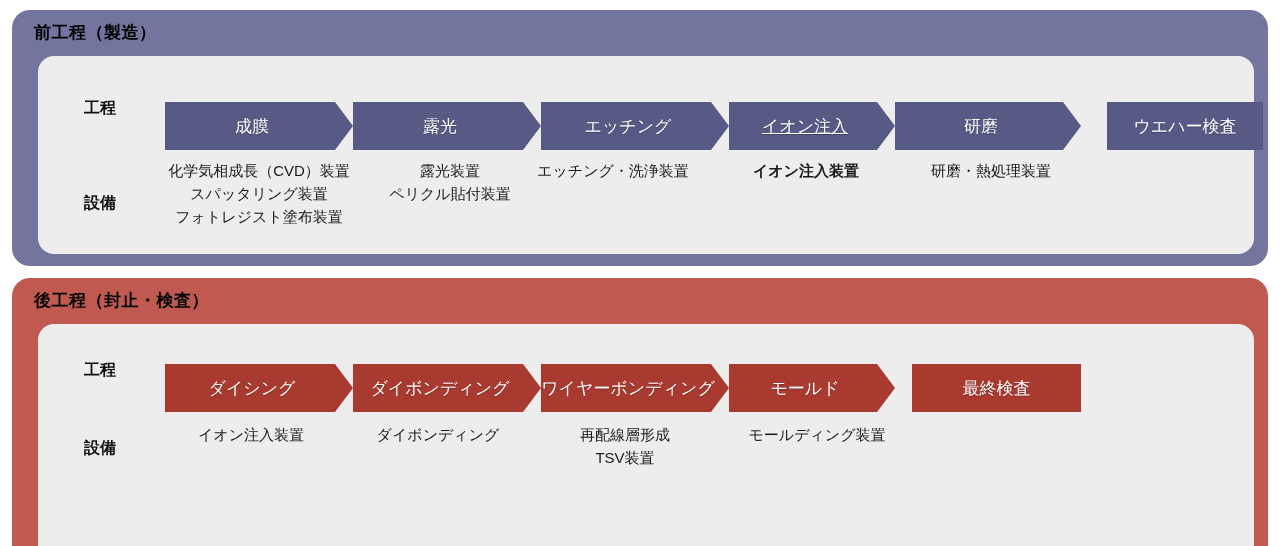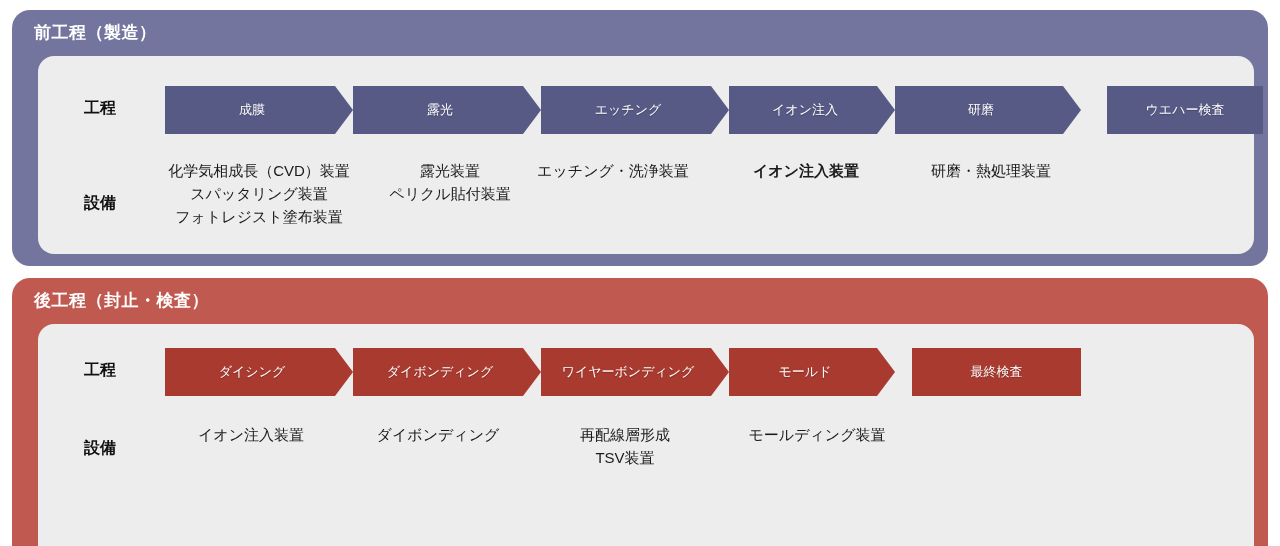--- a/index.html
+++ b/index.html
@@ -37,21 +37,21 @@
     top: 278px;
     height: 328px;
     background: #c05a50;
     padding-left: 24px;
   }
 
   .section-title {
     position: absolute;
     left: 22px;
     top: 11px;
-    color: #ffffff;
+    color: #000000;
     font-size: 17px;
     font-weight: bold;
     letter-spacing: 0.5px;
     white-space: nowrap;
   }
 
   
   .panel {
     position: absolute;
     left: 26px;
@@ -83,26 +83,27 @@
     position: absolute;
     left: 0;
     top: 0;
     height: 100%;
     width: 100%;
   }
   .chev {
     position: absolute;
     box-sizing: border-box;
     color: #ffffff;
-    font-size: 13px;
+    font-size: 17px;
     display: flex;
     align-items: center;
     justify-content: center;
     white-space: nowrap;
     text-shadow: 0 1px 1px rgba(0,0,0,0.25);
+    margin-top: 16px;
   }
   .chev.purple { background: #575a85; }
   .chev.red    { background: #a93a30; }
   .chev.arrow {
     clip-path: polygon(0 0, calc(100% - 18px) 0, 100% 50%, calc(100% - 18px) 100%, 0 100%);
     padding-right: 14px;
   }
   .chev-label {
     display: block;
   }
@@ -114,21 +115,21 @@
     color: #1a1a1a;
     text-align: center;
     line-height: 1.52;
     white-space: pre-line;
   }
 
   
   .f1 { left: 127px; top: 30px; width: 188px; height: 48px; }
   .f2 { left: 315px; top: 30px; width: 188px; height: 48px; }
   .f3 { left: 503px; top: 30px; width: 188px; height: 48px; }
-  .f4 { left: 691px; top: 30px; width: 166px; height: 48px; }
+  .f4 { left: 691px; top: 30px; width: 166px; height: 48px; text-decoration: underline; }
   .f5 { left: 857px; top: 30px; width: 186px; height: 48px; }
   .f6 { left: 1069px; top: 30px; width: 156px; height: 48px; text-align: right; }
 
   
   .fe1 { left: 86px;  top: 104px; width: 270px; }
   .fe2 { left: 326px; top: 104px; width: 172px; }
   .fe3 { left: 480px; top: 104px; width: 190px; }
   .fe4 { left: 692px; top: 104px; width: 152px; font-weight: bold; }
   .fe5 { left: 872px; top: 104px; width: 162px; }
 

